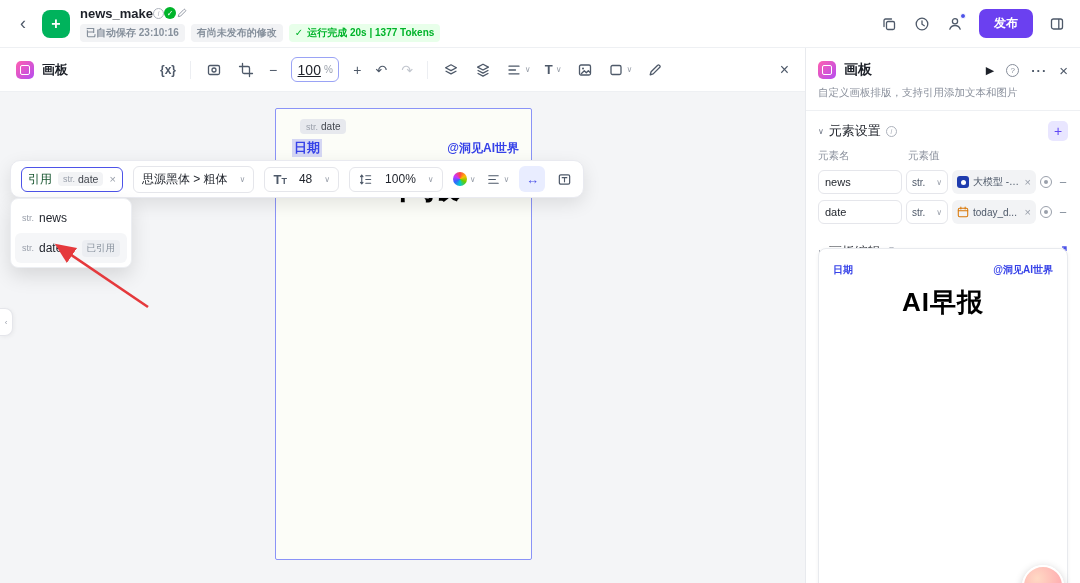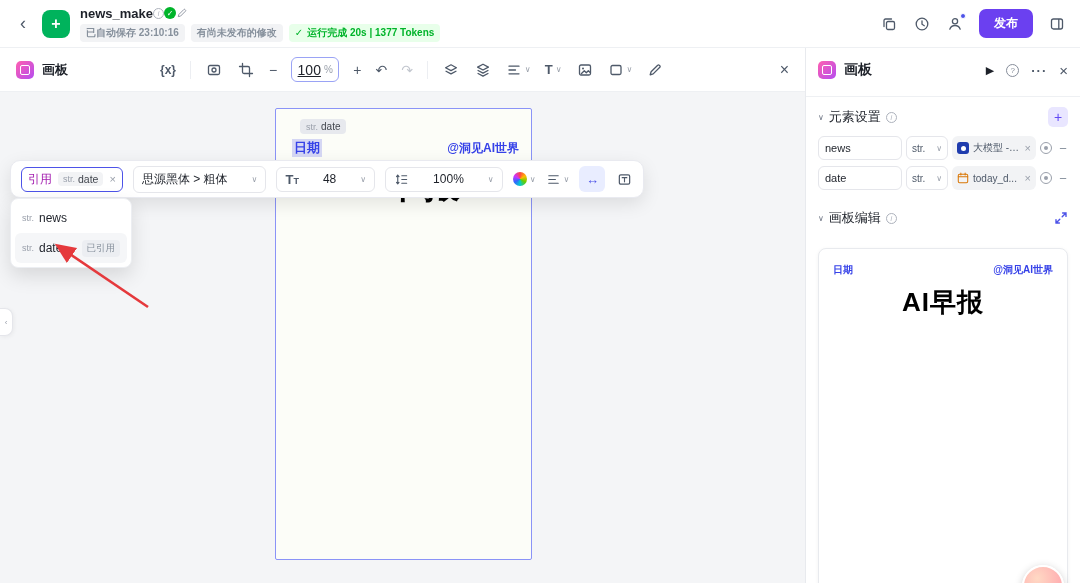--- a/index.html
+++ b/index.html
@@ -64,25 +64,25 @@
   .ab-date { font-size:13px; font-weight:700; color:#3642e8; background:rgba(77,83,232,.22); padding:0 2px; }
   .ab-handle { font-size:12px; font-weight:700; color:#3642e8; }
   .ab-headline { position:absolute; top:54px; left:0; right:0; text-align:center; font-size:36px; line-height:44px;
                  font-weight:900; color:#000; letter-spacing:2px; }
 
   
   .fmt-bar { position:absolute; left:10px; top:68px; height:38px; background:#fff; border:1px solid #e9eaf0;
              border-radius:10px; box-shadow:0 6px 18px rgba(0,0,0,.10); display:flex; align-items:center;
              gap:10px; padding:0 10px; z-index:5; width:max-content; }
   .ref-group { display:flex; align-items:center; gap:6px; border:1px solid #4d53e8; border-radius:6px; padding:3px 6px; }
-  .ref-group .lbl { font-size:12px; color:#a21caf;font-family:Liberation Mono, monospace; }
+  .ref-group .lbl { font-size:12px; color:#14532d;font-family:Liberation Mono, monospace; }
   .mini-chip { display:inline-flex; gap:3px; align-items:center; background:#f2f3f5; border-radius:4px; padding:1px 5px; }
   .mini-chip .t { font-size:9px; color:#9aa0ab; } .mini-chip .n { font-size:10.5px; color:#42464e; }
   .xs-close { font-size:11px; color:#9aa0ab; cursor:pointer; }
-  .fmt-select { display:flex; align-items:center; gap:24px; border:1px solid #e5e6eb; border-radius:6px;
+  .fmt-select { display:flex; align-items:center; gap:12px; border:1px solid #e5e6eb; border-radius:6px;
                 padding:4px 8px; font-size:12px; color:#1d2129; cursor:pointer; white-space:nowrap;justify-content:center; }
   .wheel { width:14px; height:14px; border-radius:50%;
            background:conic-gradient(#f44,#fb0,#6c0,#0cc,#36f,#c3f,#f44); }
   .fmt-iconbtn { display:flex; align-items:center; gap:3px; cursor:pointer; }
   .fmt-active { width:26px; height:26px; border-radius:6px; background:#e9edff; color:#4d53e8;
                 display:flex; align-items:center; justify-content:center; font-size:13px; cursor:pointer; }
 
   
   .ref-menu { position:absolute; left:10px; top:106px; width:122px; background:#fff; border:1px solid #eceef2;
               border-radius:8px; box-shadow:0 8px 20px rgba(0,0,0,.12); padding:4px; z-index:6; }
@@ -364,27 +364,32 @@
     <div class="p-header">
       <span class="pink-ic"></span>
       <span class="p-title">画板</span>
       <span class="p-hicons">
         <span class="p-play">▶</span>
         <span class="p-help">?</span>
         <span class="p-more">···</span>
         <span class="p-x">×</span>
       </span>
     </div>
+    <div class="p-sub">自定义画板排版，支持引用添加文本和图片</div>
     <div class="p-div"></div>
 
     <div class="p-section">
       <span class="sec-caret">∨</span>
       <span class="sec-label">元素设置</span>
       <span class="info-ic">i</span>
       <span class="plus-btn">+</span>
+    </div>
+    <div class="p-cols">
+      <span class="c1">元素名</span>
+      <span class="c2">元素值</span>
     </div>
 
     <div class="p-row">
       <input class="name-input" value="news" style="">
       <span class="type-select">
         <span>str.</span>
         <span class="caret">∨</span>
       </span>
       <span class="val-chip">
         <span class="model-ic"></span>

